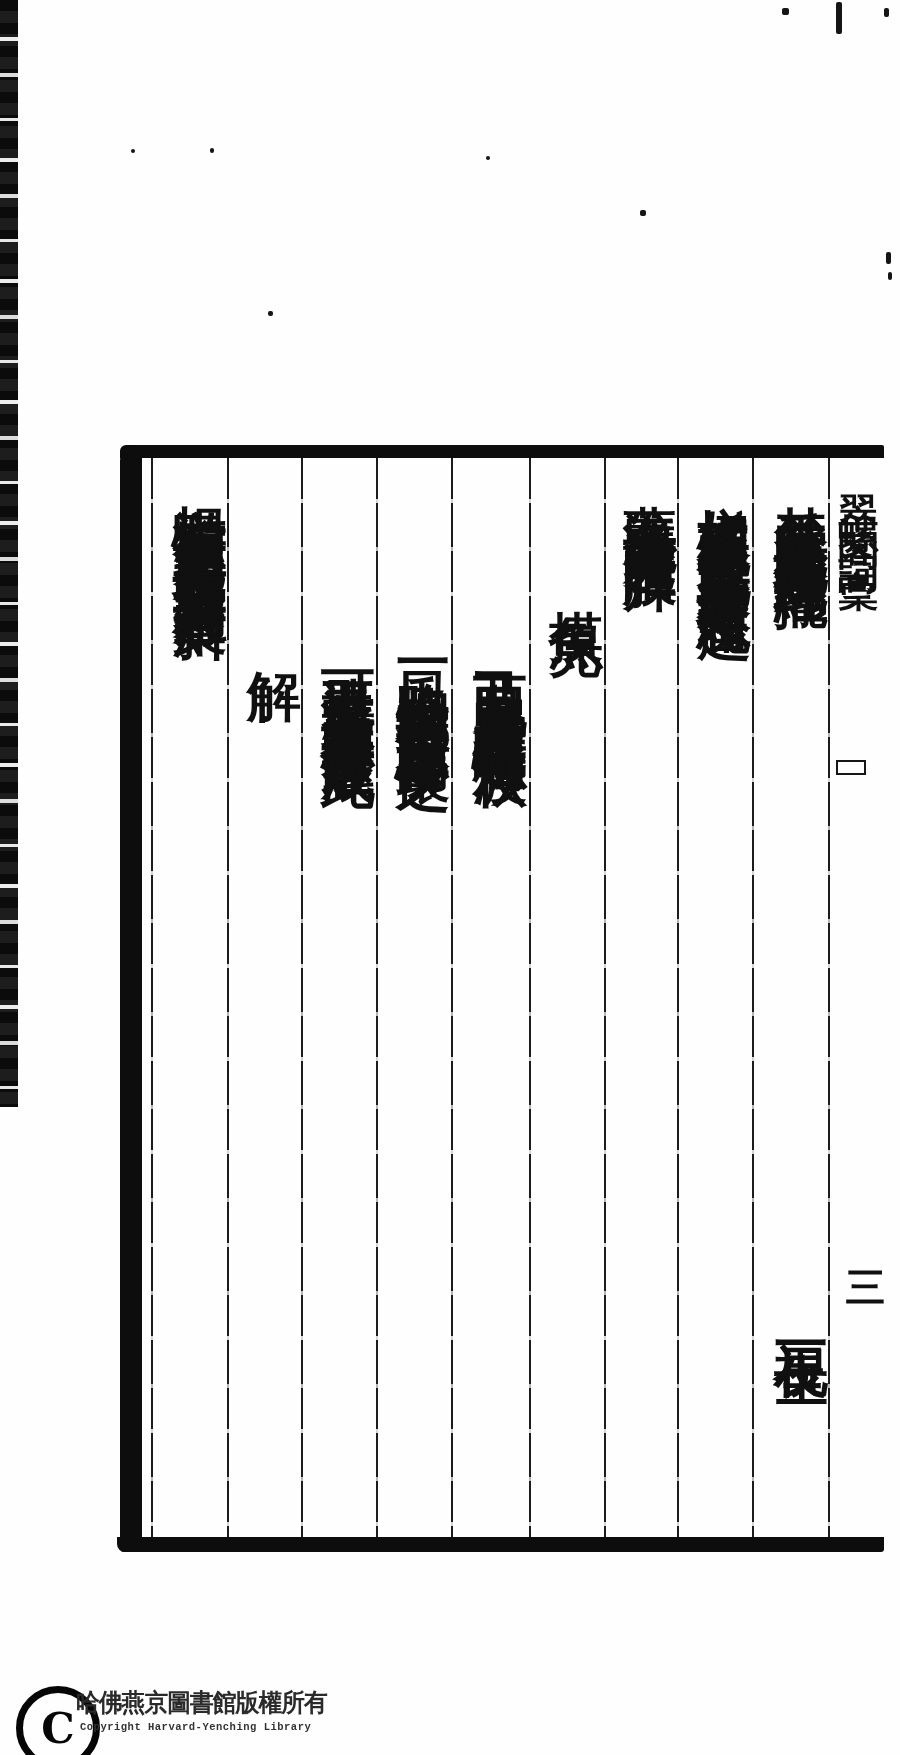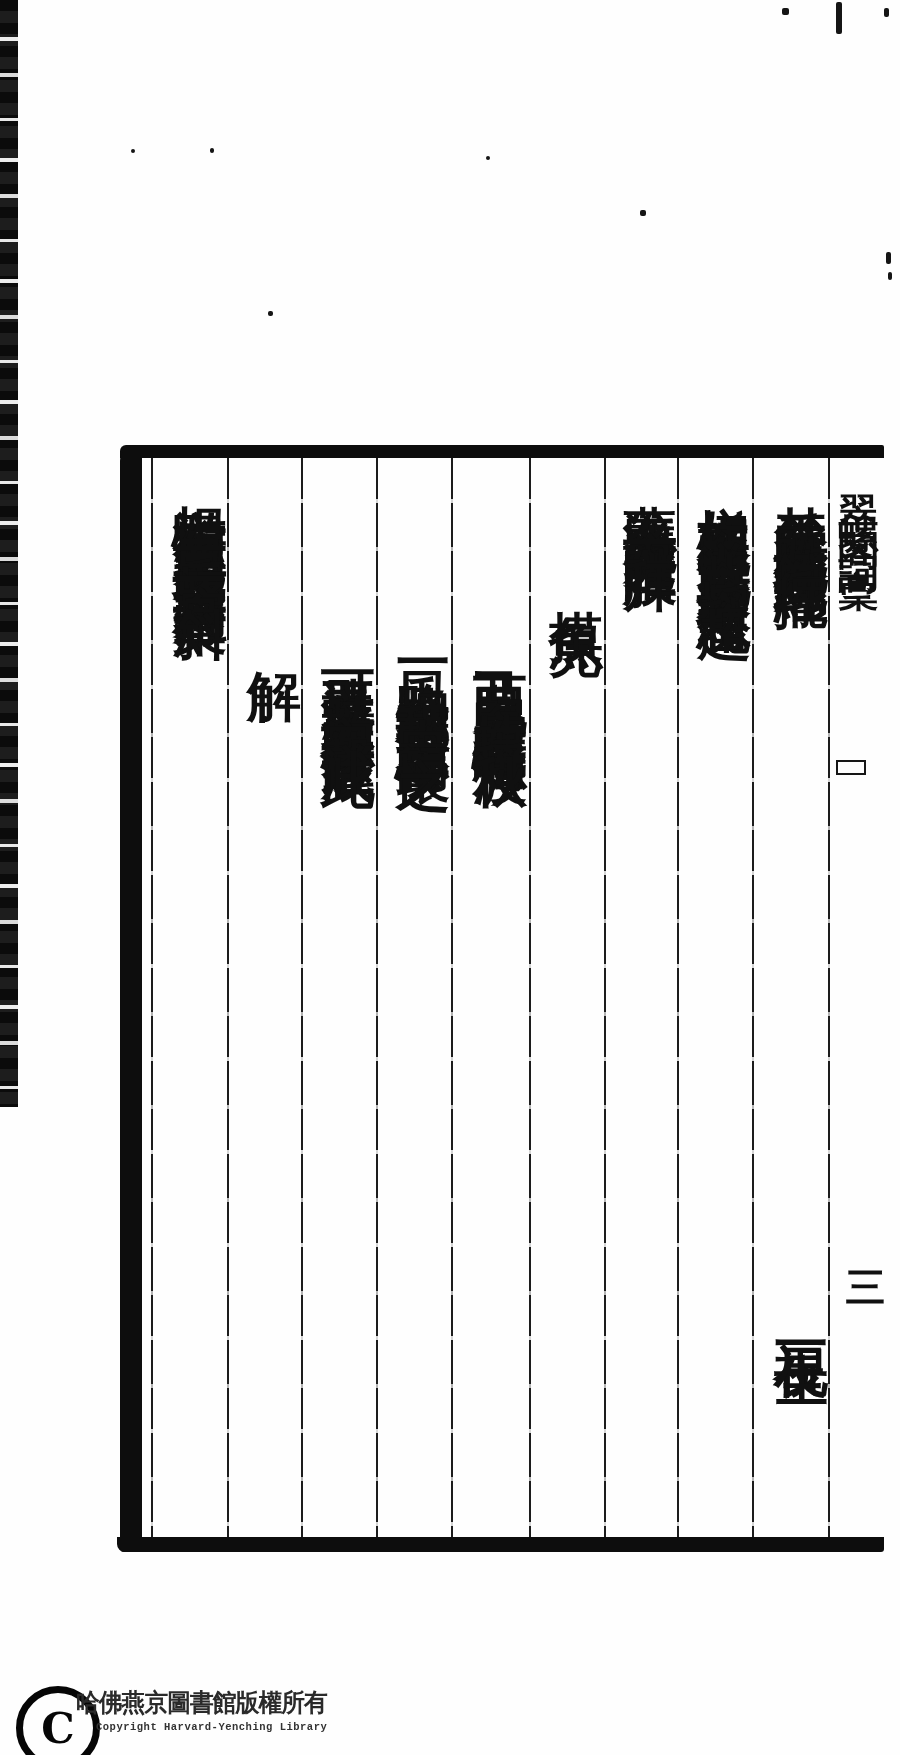--- a/index.html
+++ b/index.html
@@ -47,21 +47,21 @@
     border:7px solid #060606;border-radius:50%;
     display:flex;align-items:center;justify-content:center;
     font-family:"DejaVu Serif",serif;font-weight:bold;font-size:42px;color:#060606;
   }
   #stamp-zh{
     position:absolute;left:76px;top:1686px;font-size:25px;letter-spacing:-1px;
     font-family:"DejaVu Sans","Liberation Sans",sans-serif;color:#2a2a2a;
     font-weight:bold;transform:scaleX(.95);transform-origin:left;
   }
   #stamp-en{
-    position:absolute;left:96px;top:1721px;font-size:10.5px;letter-spacing:.5px;
+    position:absolute;left:80px;top:1721px;font-size:10.5px;letter-spacing:.5px;
     font-family:"Liberation Mono","DejaVu Sans Mono",monospace;font-weight:bold;color:#333;
   }
 </style>
 </head>
 <body>
 
 <div id="screenshot">
 
   <div class="bar" id="frame-top"></div>
   <div class="bar" id="frame-bottom"></div>

